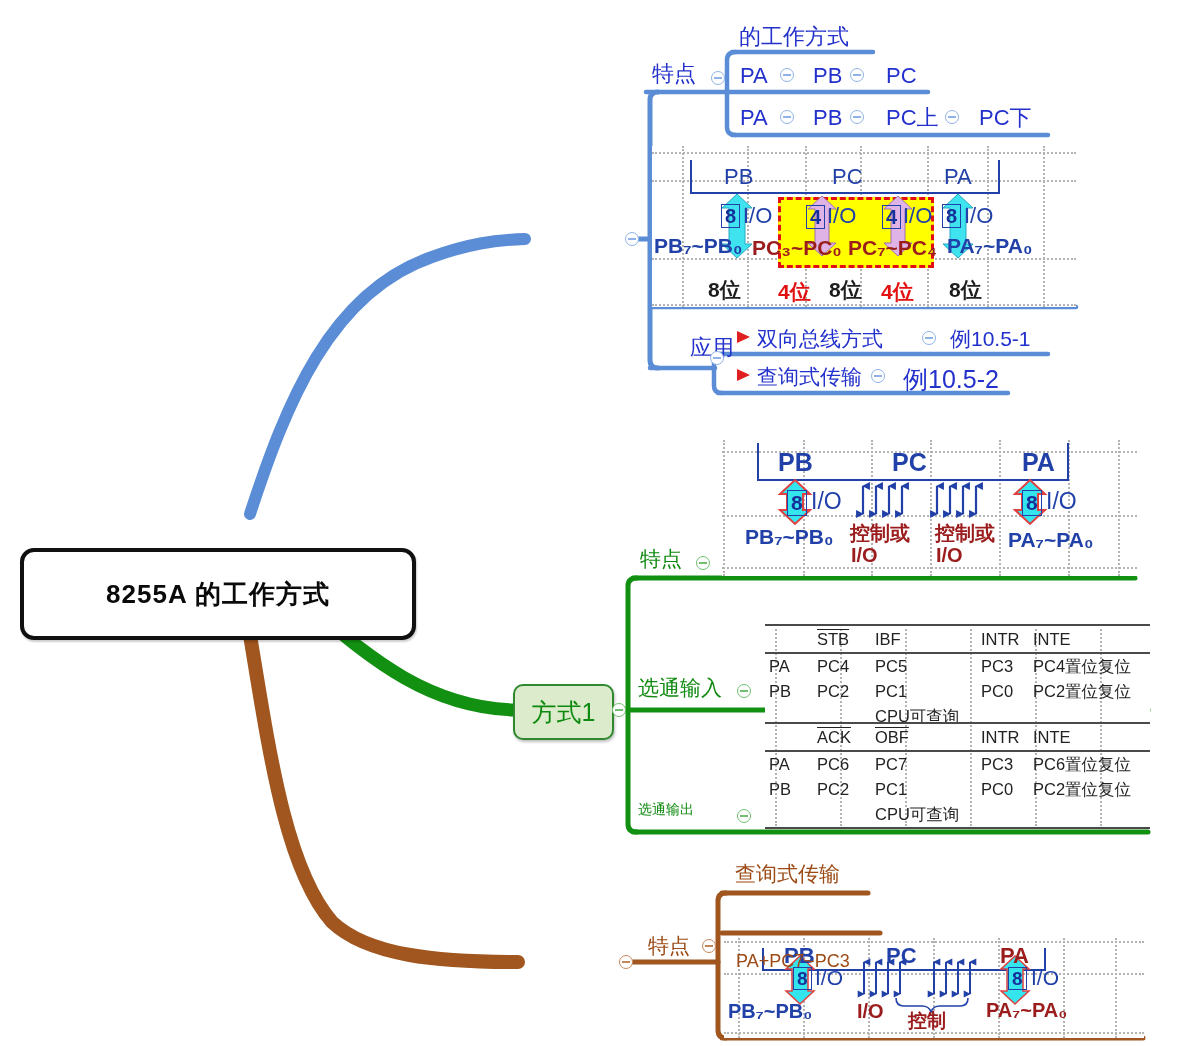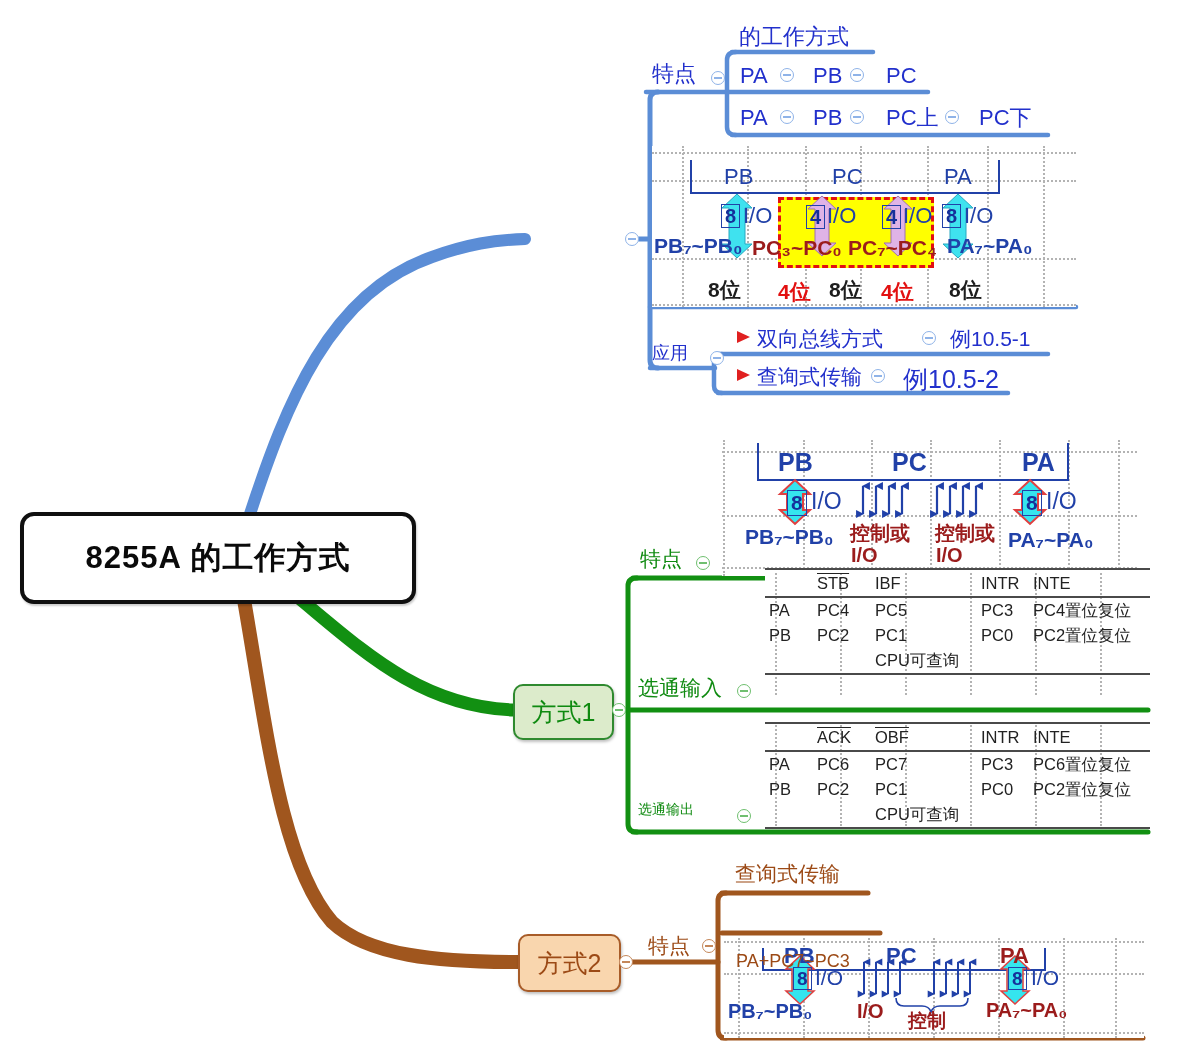--- a/index.html
+++ b/index.html
@@ -11,21 +11,21 @@
   .t-green{color:#0F8A10}
   .t-brown{color:#9C4A16}
   .navy{color:#2141A8}
   .dred{color:#9B1C1C}
   .redt{color:#E21010}
   .blk{color:#1d1d1d}
   
   .node{position:absolute;display:flex;align-items:center;justify-content:center;
         border-radius:10px;font-size:25px;z-index:6;box-shadow:1px 2px 3px rgba(0,0,0,.25);}
   .n-root{background:#fff;border:4px solid #101010;border-radius:14px;color:#0a0a0a;
-          font-weight:bold;font-size:31px;letter-spacing:1px;box-shadow:1px 2px 2px rgba(0,0,0,.2);}
+          font-weight:bold;font-size:26px;letter-spacing:1px;box-shadow:1px 2px 2px rgba(0,0,0,.2);margin-top:36px;}
   .n0{background:#DEE8F6;border:2.5px solid #5B8DD6;color:#2230CC;}
   .n1{background:#DCEBCB;border:2.5px solid #2F8A2F;color:#0F8A10;}
   .n2{background:#F9D6AE;border:2.5px solid #A85C28;color:#9C4A16;}
   
   .cc{position:absolute;width:14px;height:14px;border-radius:50%;background:#fff;
       border:1.7px solid;box-sizing:border-box;z-index:7;}
   .cc i{position:absolute;left:2px;right:2px;top:50%;height:1.8px;margin-top:-.9px;display:block;}
   .cc-blue{border-color:#8FB3E8}.cc-blue i{background:#8FB3E8}
   .cc-green{border-color:#6FBF6F}.cc-green i{background:#6FBF6F}
   .cc-brown{border-color:#C4875A}.cc-brown i{background:#C4875A}
@@ -92,23 +92,20 @@
       <path d="M 722 1038 L 1143 1038" stroke-width="5"></path>
     </g>
   </svg>
 
   <div class="node n-root" style="left:20px;top:512px;width:388px;height:84px;">
     <span>8255A 的工作方式</span>
   </div>
   <div class="node n1" style="left:513px;top:684px;width:97px;height:52px;">
     <span>方式1</span>
   </div>
-  <div class="node n2" style="left:518px;top:934px;width:99px;height:54px;">
-    <span>方式2</span>
-  </div>
 
   <span class="cc cc-blue" style="left:625px;top:232px;">
       <i></i>
     </span>
   <span class="cc cc-blue" style="left:711px;top:71px;">
       <i></i>
     </span>
   <span class="cc cc-blue" style="left:780px;top:68px;">
       <i></i>
     </span>
@@ -154,21 +151,21 @@
 
   <span class="lbl t-blue" style="left:652px;top:62px;font-size:22px;">特点</span>
   <span class="lbl t-blue" style="left:739px;top:25px;font-size:22px;">的工作方式</span>
   <span class="lbl t-blue" style="left:740px;top:64px;font-size:22px;">PA</span>
   <span class="lbl t-blue" style="left:813px;top:64px;font-size:22px;">PB</span>
   <span class="lbl t-blue" style="left:886px;top:64px;font-size:22px;">PC</span>
   <span class="lbl t-blue" style="left:740px;top:106px;font-size:22px;">PA</span>
   <span class="lbl t-blue" style="left:813px;top:106px;font-size:22px;">PB</span>
   <span class="lbl t-blue" style="left:886px;top:106px;font-size:22px;">PC上</span>
   <span class="lbl t-blue" style="left:979px;top:106px;font-size:22px;">PC下</span>
-  <span class="lbl t-blue" style="left:652px;top:344px;font-size:18px;">应用</span>
+  <span class="lbl t-blue" style="left:652px;top:336px;font-size:22px;padding-left:38px;">应用</span>
   <span class="flag" style="left:737px;top:331px;"></span>
   <span class="lbl t-blue" style="left:757px;top:328px;font-size:21px;">双向总线方式</span>
   <span class="lbl t-blue" style="left:950px;top:328px;font-size:21px;">例10.5-1</span>
   <span class="flag" style="left:737px;top:369px;"></span>
   <span class="lbl t-blue" style="left:757px;top:366px;font-size:21px;">查询式传输</span>
   <span class="lbl t-blue" style="left:903px;top:366px;font-size:25px;">例10.5-2</span>
 
   <div class="diagram" style="left:652px;top:146px;width:424px;height:161px;">
     <div class="gv" style="left:30px;"></div>
       <div class="gv" style="left:95px;"></div>
@@ -254,21 +251,21 @@
     <span class="nbox" style="left:300px;top:50px;font-size:21px;">8</span>
     <span class="iol" style="left:324px;top:48px;font-size:23px;">I/O</span>
     <span class="rng navy" style="left:23px;top:85px;font-size:21px;">PB₇~PB₀</span>
     <span class="rng dred" style="left:128px;top:80px;font-size:20px;">控制或</span>
     <span class="rng dred" style="left:129px;top:104px;font-size:20px;">I/O</span>
     <span class="rng dred" style="left:213px;top:80px;font-size:20px;">控制或</span>
     <span class="rng dred" style="left:214px;top:104px;font-size:20px;">I/O</span>
     <span class="rng navy" style="left:286px;top:88px;font-size:21px;">PA₇~PA₀</span>
   </div>
 
-  <div class="diagram" style="left:765px;top:568px;width:385px;height:127px;">
+  <div class="diagram" style="left:765px;top:624px;width:385px;height:127px;">
     <div class="gv" style="left:10px;"></div>
       <div class="gv" style="left:75px;"></div>
     <div class="gv" style="left:140px;"></div>
       <div class="gv" style="left:205px;"></div>
     <div class="gv" style="left:270px;"></div>
       <div class="gv" style="left:335px;"></div>
     <table class="ptable">
       <colgroup>
           <col style="width:48px">
           <col style="width:58px">

